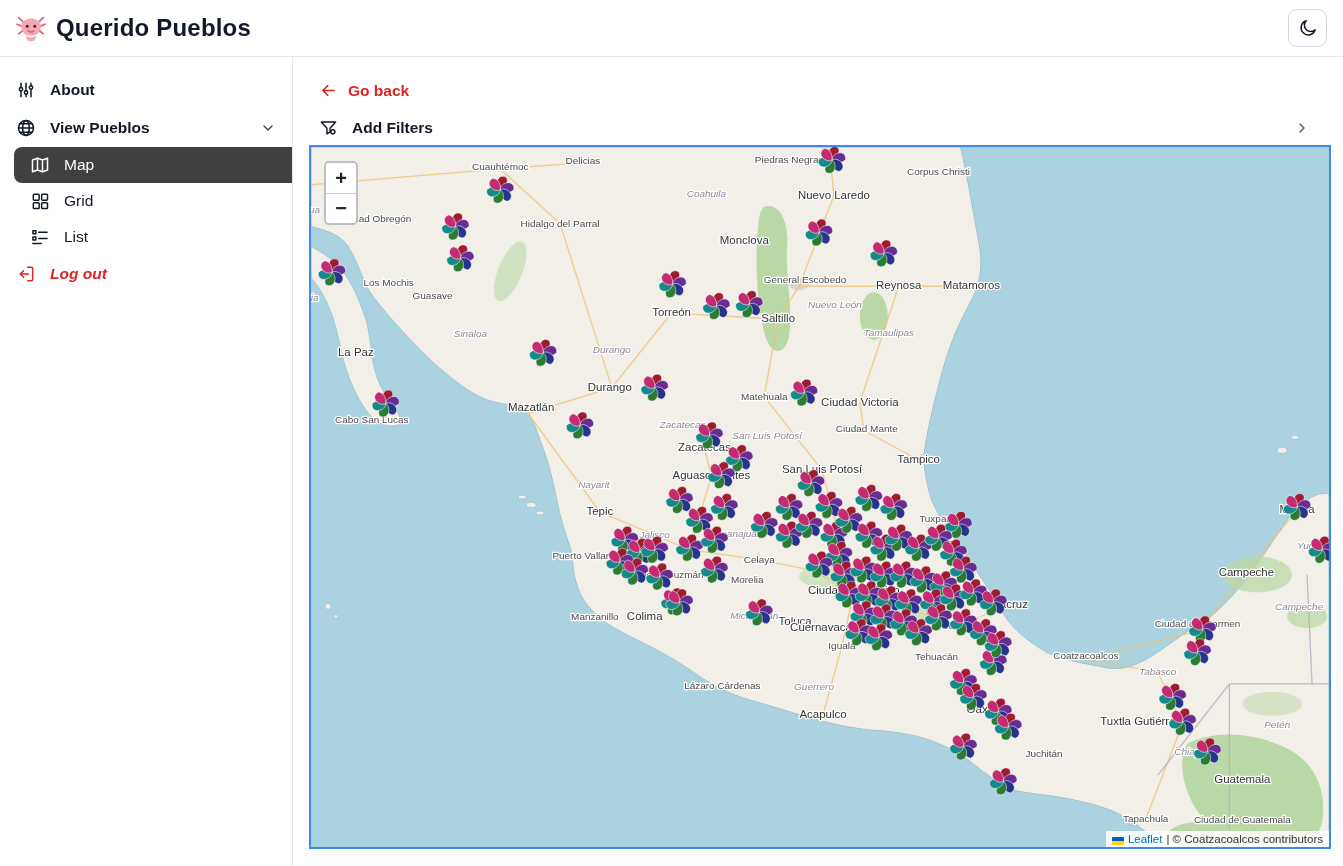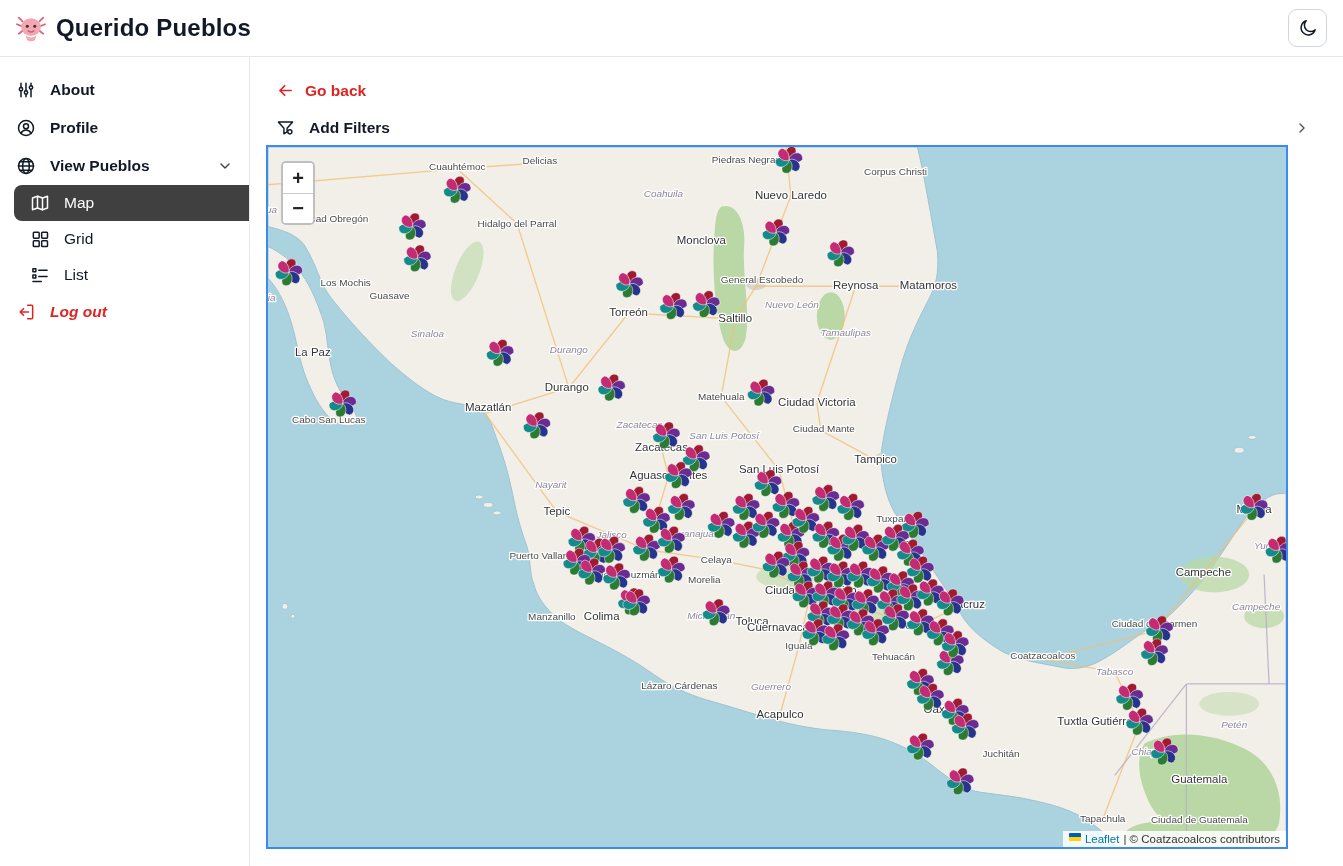--- a/index.html
+++ b/index.html
@@ -9,21 +9,21 @@
   
   .header { height:57px; display:flex; align-items:center; gap:10px;
     padding:0 16px; border-bottom:1px solid #e5e7eb; background:#fff; }
   .app-title { font-size:24px; font-weight:700; letter-spacing:.2px; }
   .header-spacer { flex:1; }
   .theme-btn { width:39px; height:38px; border:1px solid #d1d5db; border-radius:9px;
     background:#fff; display:flex; align-items:center; justify-content:center; cursor:pointer; }
 
   
   .layout { display:flex; height:809px; }
-  .sidebar { width:250px; border-right:1px solid #e5e7eb; padding-top:14px; flex-shrink:0;text-align:center; }
+  .sidebar { width:293px; border-right:1px solid #e5e7eb; padding-top:14px; flex-shrink:0;text-align:center; }
   .content { flex:1; padding:16px 11px 12px 16px; }
 
   
   .nav-item { display:flex; align-items:center; gap:14px; padding:9px 16px;
     font-size:15.5px; font-weight:600; color:#111827; cursor:pointer; }
   .nav-item svg { flex-shrink:0; }
   .nav-item .chev { margin-left:auto; color:#374151; }
   .nav-sub { display:flex; align-items:center; gap:14px; padding:8px 16px 8px 30px;
     font-size:15.5px; font-weight:500; cursor:pointer; }
   .nav-sub.active { background:#404040; color:#fff; margin-left:14px; padding-left:16px;
@@ -44,21 +44,21 @@
 
   .zoom-ctl { position:absolute; top:14px; left:13px; z-index:5; background:#fff;
     border:2px solid rgba(0,0,0,.25); border-radius:5px; overflow:hidden; width:34px; }
   .zoom-btn { width:100%; height:30px; display:flex; align-items:center; justify-content:center;
     font-size:20px; font-weight:700; color:#222; background:#fff; cursor:pointer;
     font-family:"Liberation Sans",sans-serif; }
   .zoom-btn + .zoom-btn { border-top:1px solid #ccc; }
 
   .attribution { position:absolute; right:0; bottom:0; z-index:5;
     background:rgba(255,255,255,.85); font-size:11.5px; color:#333;
-    padding:2px 6px; display:flex; align-items:flex-start; gap:4px; }
+    padding:2px 6px; display:flex; align-items:flex-end; gap:4px; }
   .ua-flag { display:inline-block; width:12px; height:8px;
     background:linear-gradient(#005bbb 50%, #ffd500 50%); border-radius:1px; }
   .attribution .leaflet-link { color:#0078a8; }
 
   
   text { text-anchor:middle; paint-order:stroke; stroke:#ffffff; stroke-width:2.6px;
     stroke-linejoin:round; font-family:"Liberation Sans",sans-serif; }
   text.c1 { font-size:11.5px; fill:#333333; }
   text.c2 { font-size:10px; fill:#4a4a4a; }
   text.st { font-size:10px; font-style:italic; fill:#8e8698; }
@@ -100,30 +100,20 @@
         <svg width="20" height="20" viewBox="0 0 24 24" fill="none" stroke="#111827" stroke-width="1.8" stroke-linecap="round">
           <path d="M6 4v5M6 13v7M12 4v9M12 17v3M18 4v3M18 11v9"></path>
           <circle cx="6" cy="11" r="2"></circle>
             <circle cx="12" cy="15" r="2"></circle>
             <circle cx="18" cy="9" r="2"></circle>
         </svg>
       </span>
       <span>About</span>
     </div>
 
-    <div class="nav-item">
-      <span style="display:flex">
-        <svg width="20" height="20" viewBox="0 0 24 24" fill="none" stroke="#111827" stroke-width="1.8" stroke-linecap="round">
-          <circle cx="12" cy="12" r="9"></circle>
-          <circle cx="12" cy="10" r="3"></circle>
-          <path d="M5.8 18.5c1.6-2.8 3.9-4 6.2-4s4.6 1.2 6.2 4"></path>
-        </svg>
-      </span>
-      <span>Profile</span>
-    </div>
 
     <div class="nav-item">
       <span style="display:flex">
         <svg width="20" height="20" viewBox="0 0 24 24" fill="none" stroke="#111827" stroke-width="1.8" stroke-linecap="round">
           <circle cx="12" cy="12" r="9"></circle>
           <ellipse cx="12" cy="12" rx="4" ry="9"></ellipse>
           <path d="M3 12h18M4.6 7h14.8M4.6 17h14.8"></path>
         </svg>
       </span>
       <span>View Pueblos</span>

